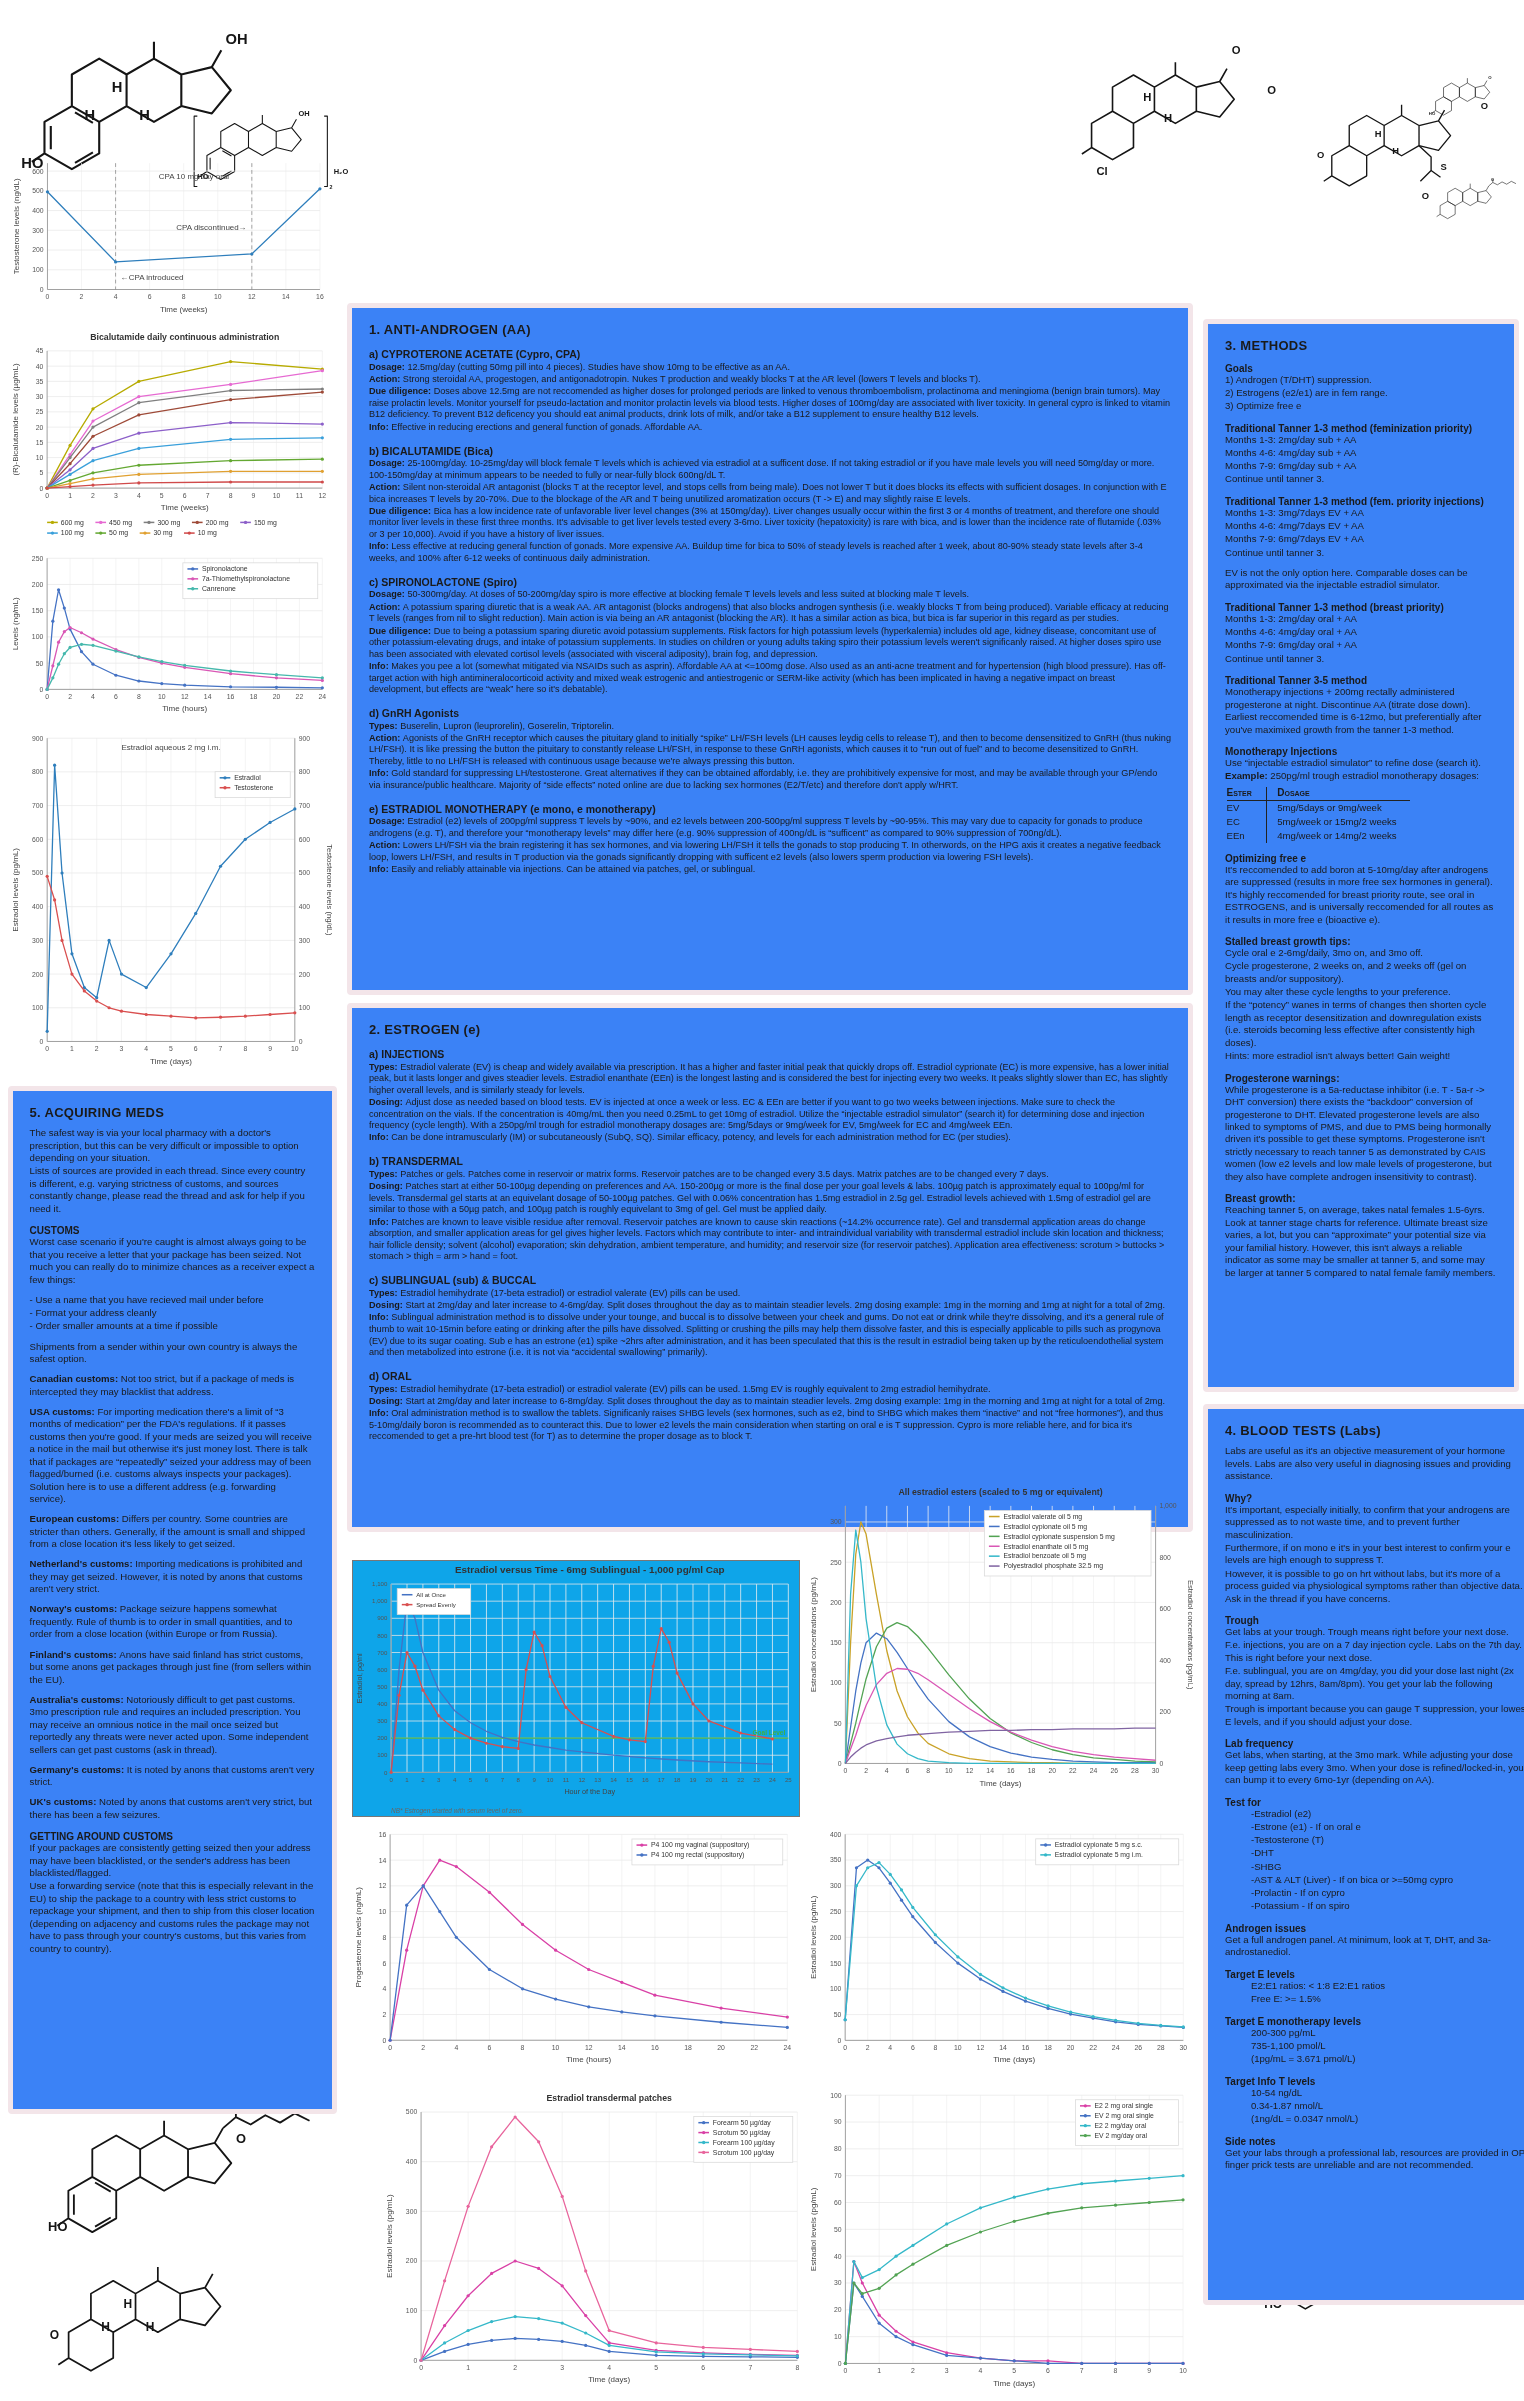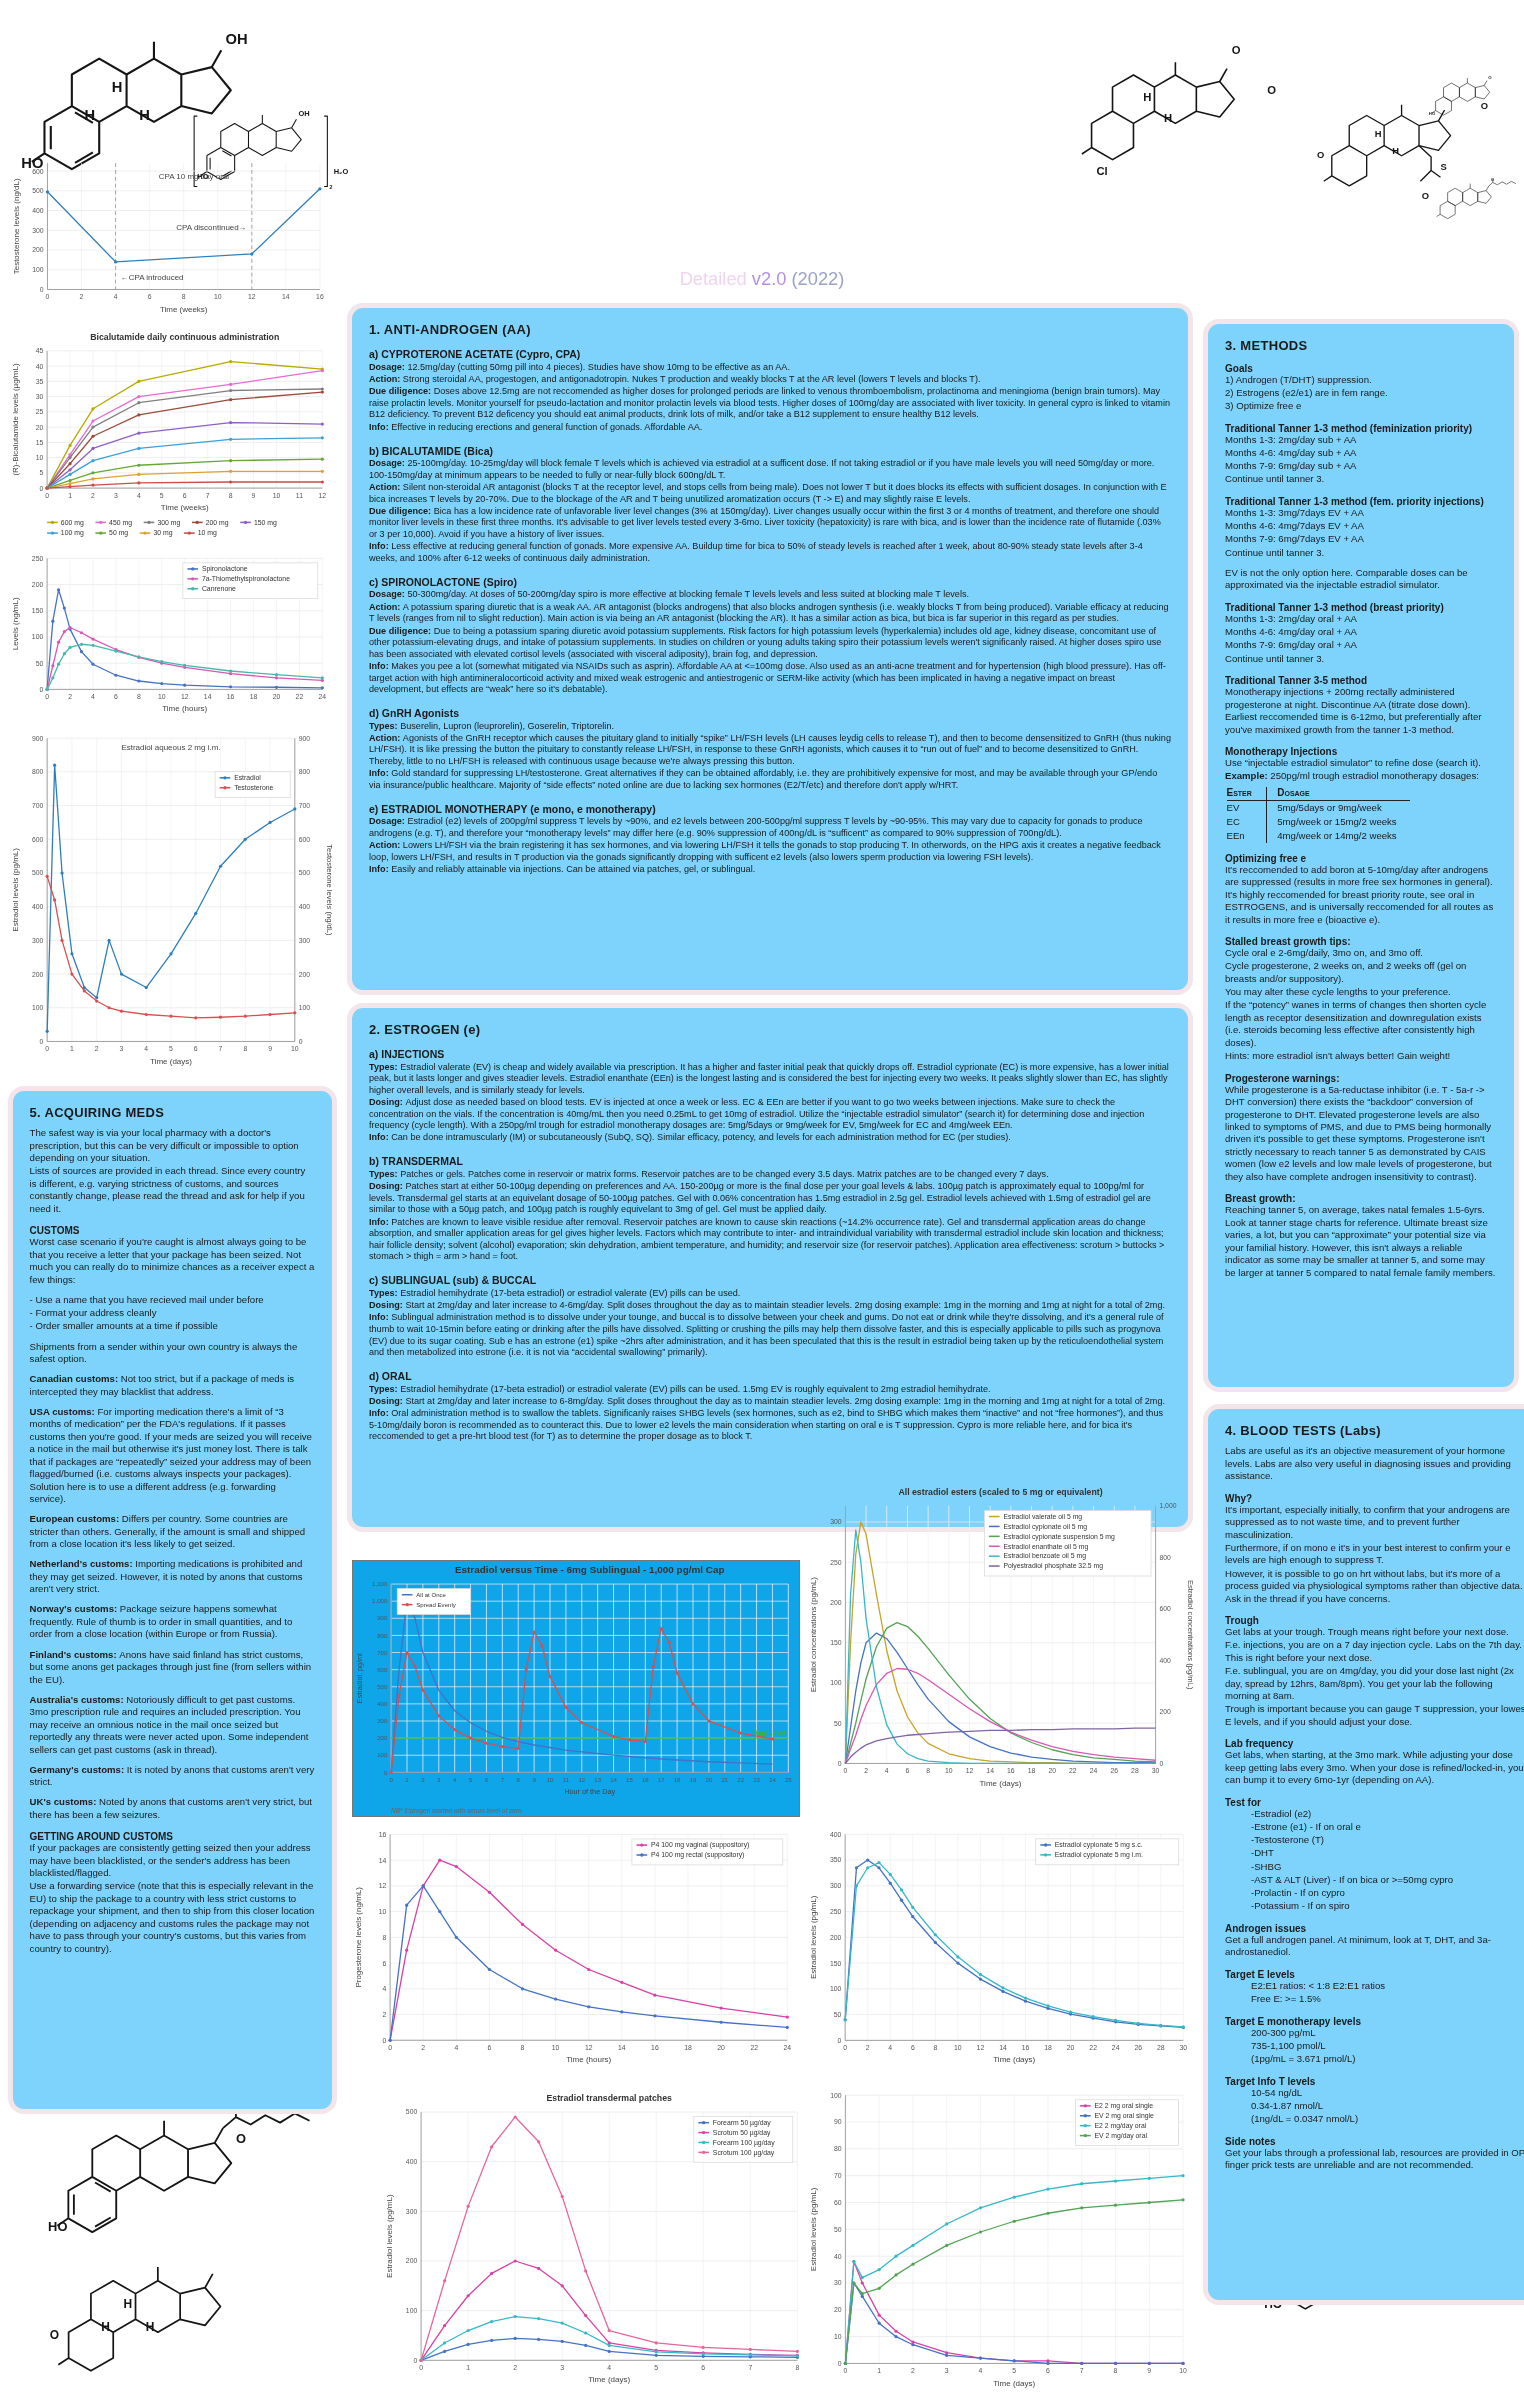--- a/index.html
+++ b/index.html
@@ -5,21 +5,21 @@
   html,body{margin:0;padding:0;background:#fff;}
   #page{position:relative;width:1525px;height:2401px;background:#fff;overflow:hidden;
         font-family:"Liberation Sans",sans-serif;color:#1a1a1a;}
   .hdr{position:absolute;left:381px;top:21.3px;width:762px;text-align:center;font-size:114px;
        letter-spacing:0.8px;white-space:nowrap;}
   .t1{color:#f2d8f5;} .t2{color:#c5a1ee;}
   .sub{position:absolute;left:305px;top:174px;width:915px;text-align:center;font-size:55px;white-space:nowrap;}
   .w-male{color:#1f2d7a;} .w-to{color:#8d96c6;} .w-female{color:#c7a9f2;} .w-guide{color:#f4d9f4;}
   .ver{position:absolute;left:381px;top:268px;width:762px;text-align:center;font-size:18.3px;}
   .v-det{color:#eed5ef;} .v-num{color:#b391e3;} .v-yr{color:#9aa2ca;}
-  .box{position:absolute;border:5.3px solid #f3e5e9;border-radius:16px;background:#7dd3fc;
+  .box{position:absolute;border:5.3px solid #f3e5e9;border-radius:4px;background:#3b82f6;
        padding:12.2px 17px;box-sizing:border-box;overflow:hidden;}
   .sec-title{font-size:13px;font-weight:bold;letter-spacing:0.3px;margin:1.5px 0 7.6px;}
   .blk-h{font-size:10.5px;font-weight:bold;margin:11.4px 0 1.5px;}
   .blk-h2{font-size:10px;font-weight:bold;margin:10px 0 0;}
   .blk-p{font-size:9.1px;line-height:1.27;margin:0 0 0.8px;}
   .col-n .blk-p{font-size:9.6px;line-height:1.3;}
   .col-n .blk-h2{font-size:10px;}
   .blk-p .b{font-weight:bold;}
   .blk-p.ind{padding-left:26px;}
   .blk-gap{height:6.9px;}
@@ -30,21 +30,20 @@
   table.blk-table td+td,table.blk-table th+th{border-left:1.1px solid #222;padding-left:10.7px;}
   .chart{position:absolute;} .chart svg{display:block;}
   .framed{border:0.8px solid #777;background:#0ea5e9;margin-top:19px;}
   .mol{position:absolute;} .mol svg{display:block;width:100%;height:100%;}
 </style>
 </head>
 <body>
 
 <div id="page">
 
-  <div class="ver"><span class="v-det">Detailed</span> <span class="v-num">v2.0</span> <span class="v-yr">(2022)</span></div>
 
   <div class="mol" style="left:15.2px;top:4.6px;width:320px;height:200px;">
       <svg viewBox="-4 -6 304 176" preserveAspectRatio="xMidYMid meet">
         <g transform="translate(20,8)" stroke="#151515" stroke-width="2" fill="none" stroke-linejoin="round">
           <path d="M30,75 L56,90 L56,120 L30,135 L4,120 L4,90 Z M56,30 L82,45 L82,75 L56,90 L30,75 L30,45 Z M108,30 L134,45 L134,75 L108,90 L82,75 L82,45 Z M134,45 L163,38 L181,60 L163,82 L134,75 Z M108,30 L108,14 M163,38 L172,22 M4,120 L-8,128"></path>
           <path d="M10,94 L10,116 M33,129 L50,119 M33,81 L50,91"></path>
         </g>
         <text x="2" y="142" font-size="14" fill="#151515" text-anchor="start" font-family="&quot;Liberation Sans&quot;,sans-serif" font-weight="bold">HO</text>
         <text x="196" y="24" font-size="14" fill="#151515" text-anchor="start" font-family="&quot;Liberation Sans&quot;,sans-serif" font-weight="bold">OH</text>
         <text x="88" y="70" font-size="14" fill="#151515" text-anchor="start" font-family="&quot;Liberation Sans&quot;,sans-serif" font-weight="bold">H</text>

